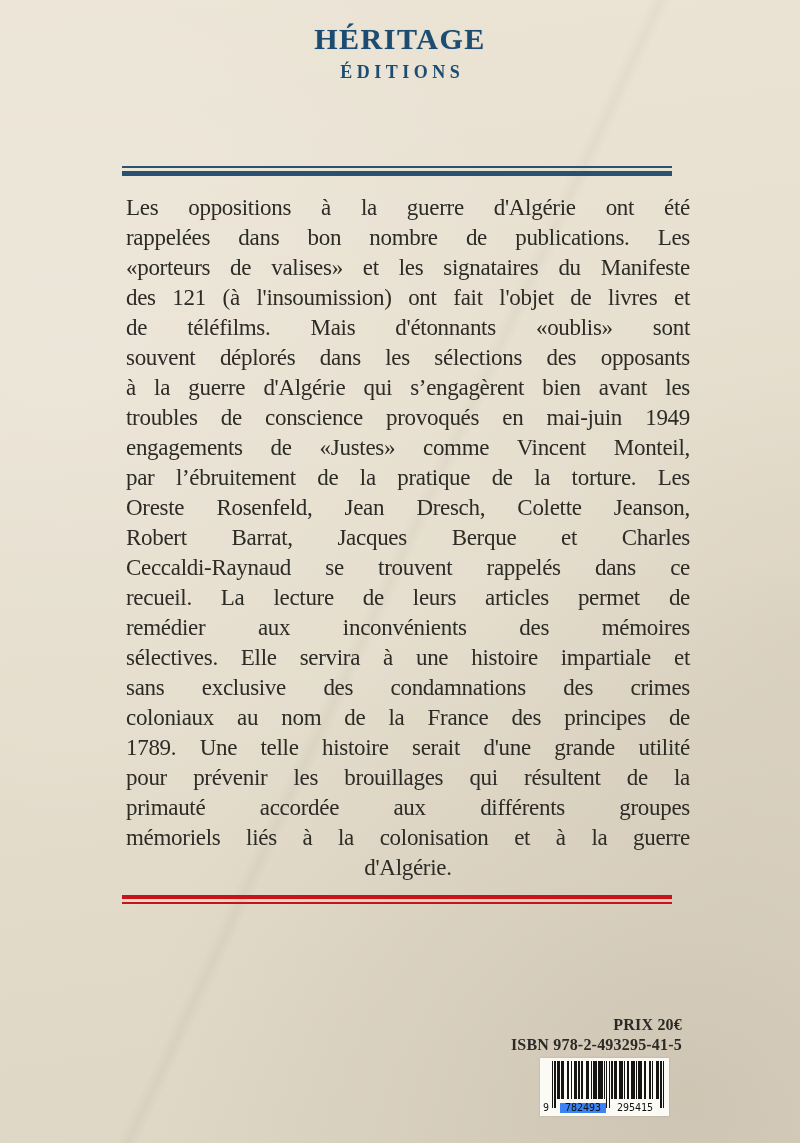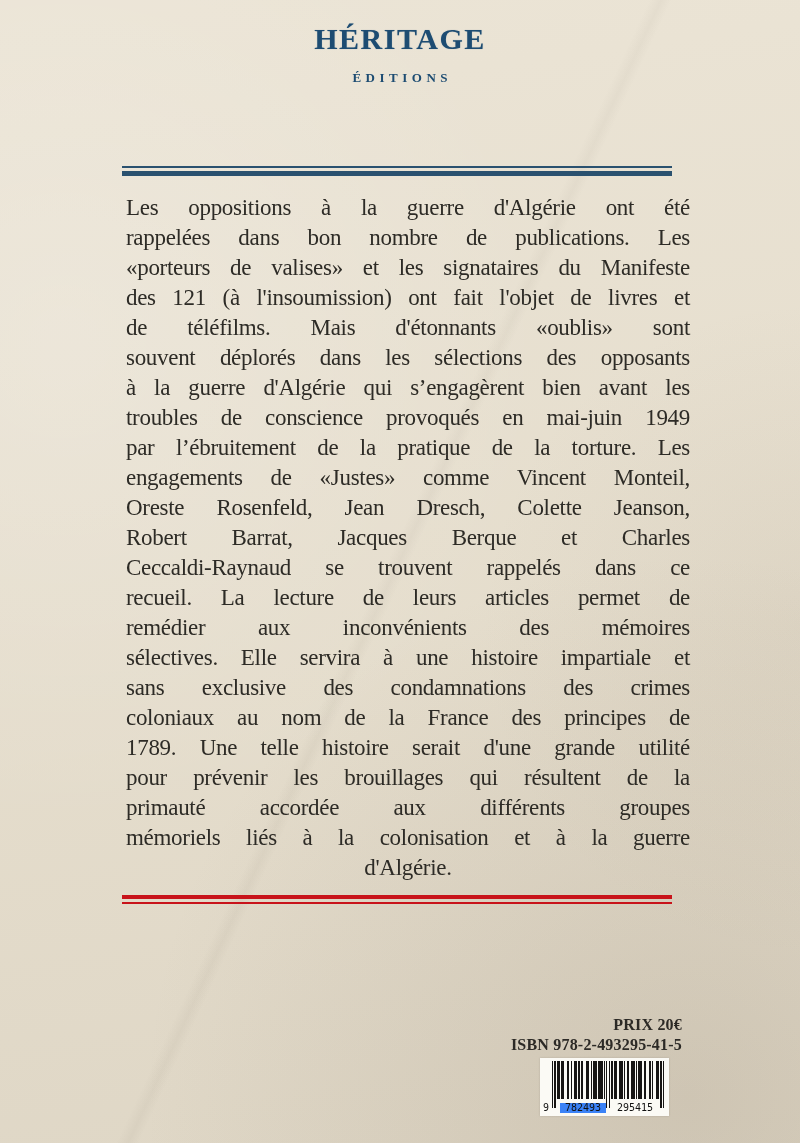--- a/index.html
+++ b/index.html
@@ -20,22 +20,22 @@
       linear-gradient(115deg, transparent 48.7%, rgba(90,80,65,0.05) 49.6%, transparent 50.4%);
   }
 
   
   .logo { position: absolute; top: 22px; left: 0; right: 0; text-align: center; }
   .logo-name {
     font-size: 30px; font-weight: 700; letter-spacing: 1.5px;
     text-shadow: 0 0 1px rgba(29,76,114,0.35);
   }
   .logo-sub {
-    font-size: 13px; font-weight: 700; letter-spacing: 4.5px;
-    margin-top: 14px; text-indent: 4.5px; text-align: center;
+    font-size: 18px; font-weight: 700; letter-spacing: 4.5px;
+    margin-top: 6px; text-indent: 4.5px; text-align: center;
   }
 
   
   .rule { position: absolute; left: 122px; width: 550px; }
   .rule-top { top: 166px; }
   .rule-top .r1 { height: 2px; }
   .rule-top .r2 { height: 5px; margin-top: 3px; }
   .rule-bottom { top: 895px; }
   .rule-bottom .r1 { height: 4px; }
   .rule-bottom .r2 { height: 2px; margin-top: 3px; }
@@ -90,22 +90,22 @@
 
   <div class="body-text" style="color: rgb(45, 43, 38);">
       <div class="body-line">Les oppositions à la guerre d'Algérie ont été</div>
       <div class="body-line">rappelées dans bon nombre de publications. Les</div>
       <div class="body-line">«porteurs de valises» et les signataires du Manifeste</div>
       <div class="body-line">des 121 (à l'insoumission) ont fait l'objet de livres et</div>
       <div class="body-line">de téléfilms. Mais d'étonnants «oublis» sont</div>
       <div class="body-line">souvent déplorés dans les sélections des opposants</div>
       <div class="body-line">à la guerre d'Algérie qui s’engagèrent bien avant les</div>
       <div class="body-line">troubles de conscience provoqués en mai-juin 1949</div>
+      <div class="body-line">engagements de «Justes» comme Vincent Monteil,</div>
       <div class="body-line">par l’ébruitement de la pratique de la torture. Les</div>
-      <div class="body-line">engagements de «Justes» comme Vincent Monteil,</div>
       <div class="body-line">Oreste Rosenfeld, Jean Dresch, Colette Jeanson,</div>
       <div class="body-line">Robert Barrat, Jacques Berque et Charles</div>
       <div class="body-line">Ceccaldi-Raynaud se trouvent rappelés dans ce</div>
       <div class="body-line">recueil. La lecture de leurs articles permet de</div>
       <div class="body-line">remédier aux inconvénients des mémoires</div>
       <div class="body-line">sélectives. Elle servira à une histoire impartiale et</div>
       <div class="body-line">sans exclusive des condamnations des crimes</div>
       <div class="body-line">coloniaux au nom de la France des principes de</div>
       <div class="body-line">1789. Une telle histoire serait d'une grande utilité</div>
       <div class="body-line">pour prévenir les brouillages qui résultent de la</div>

